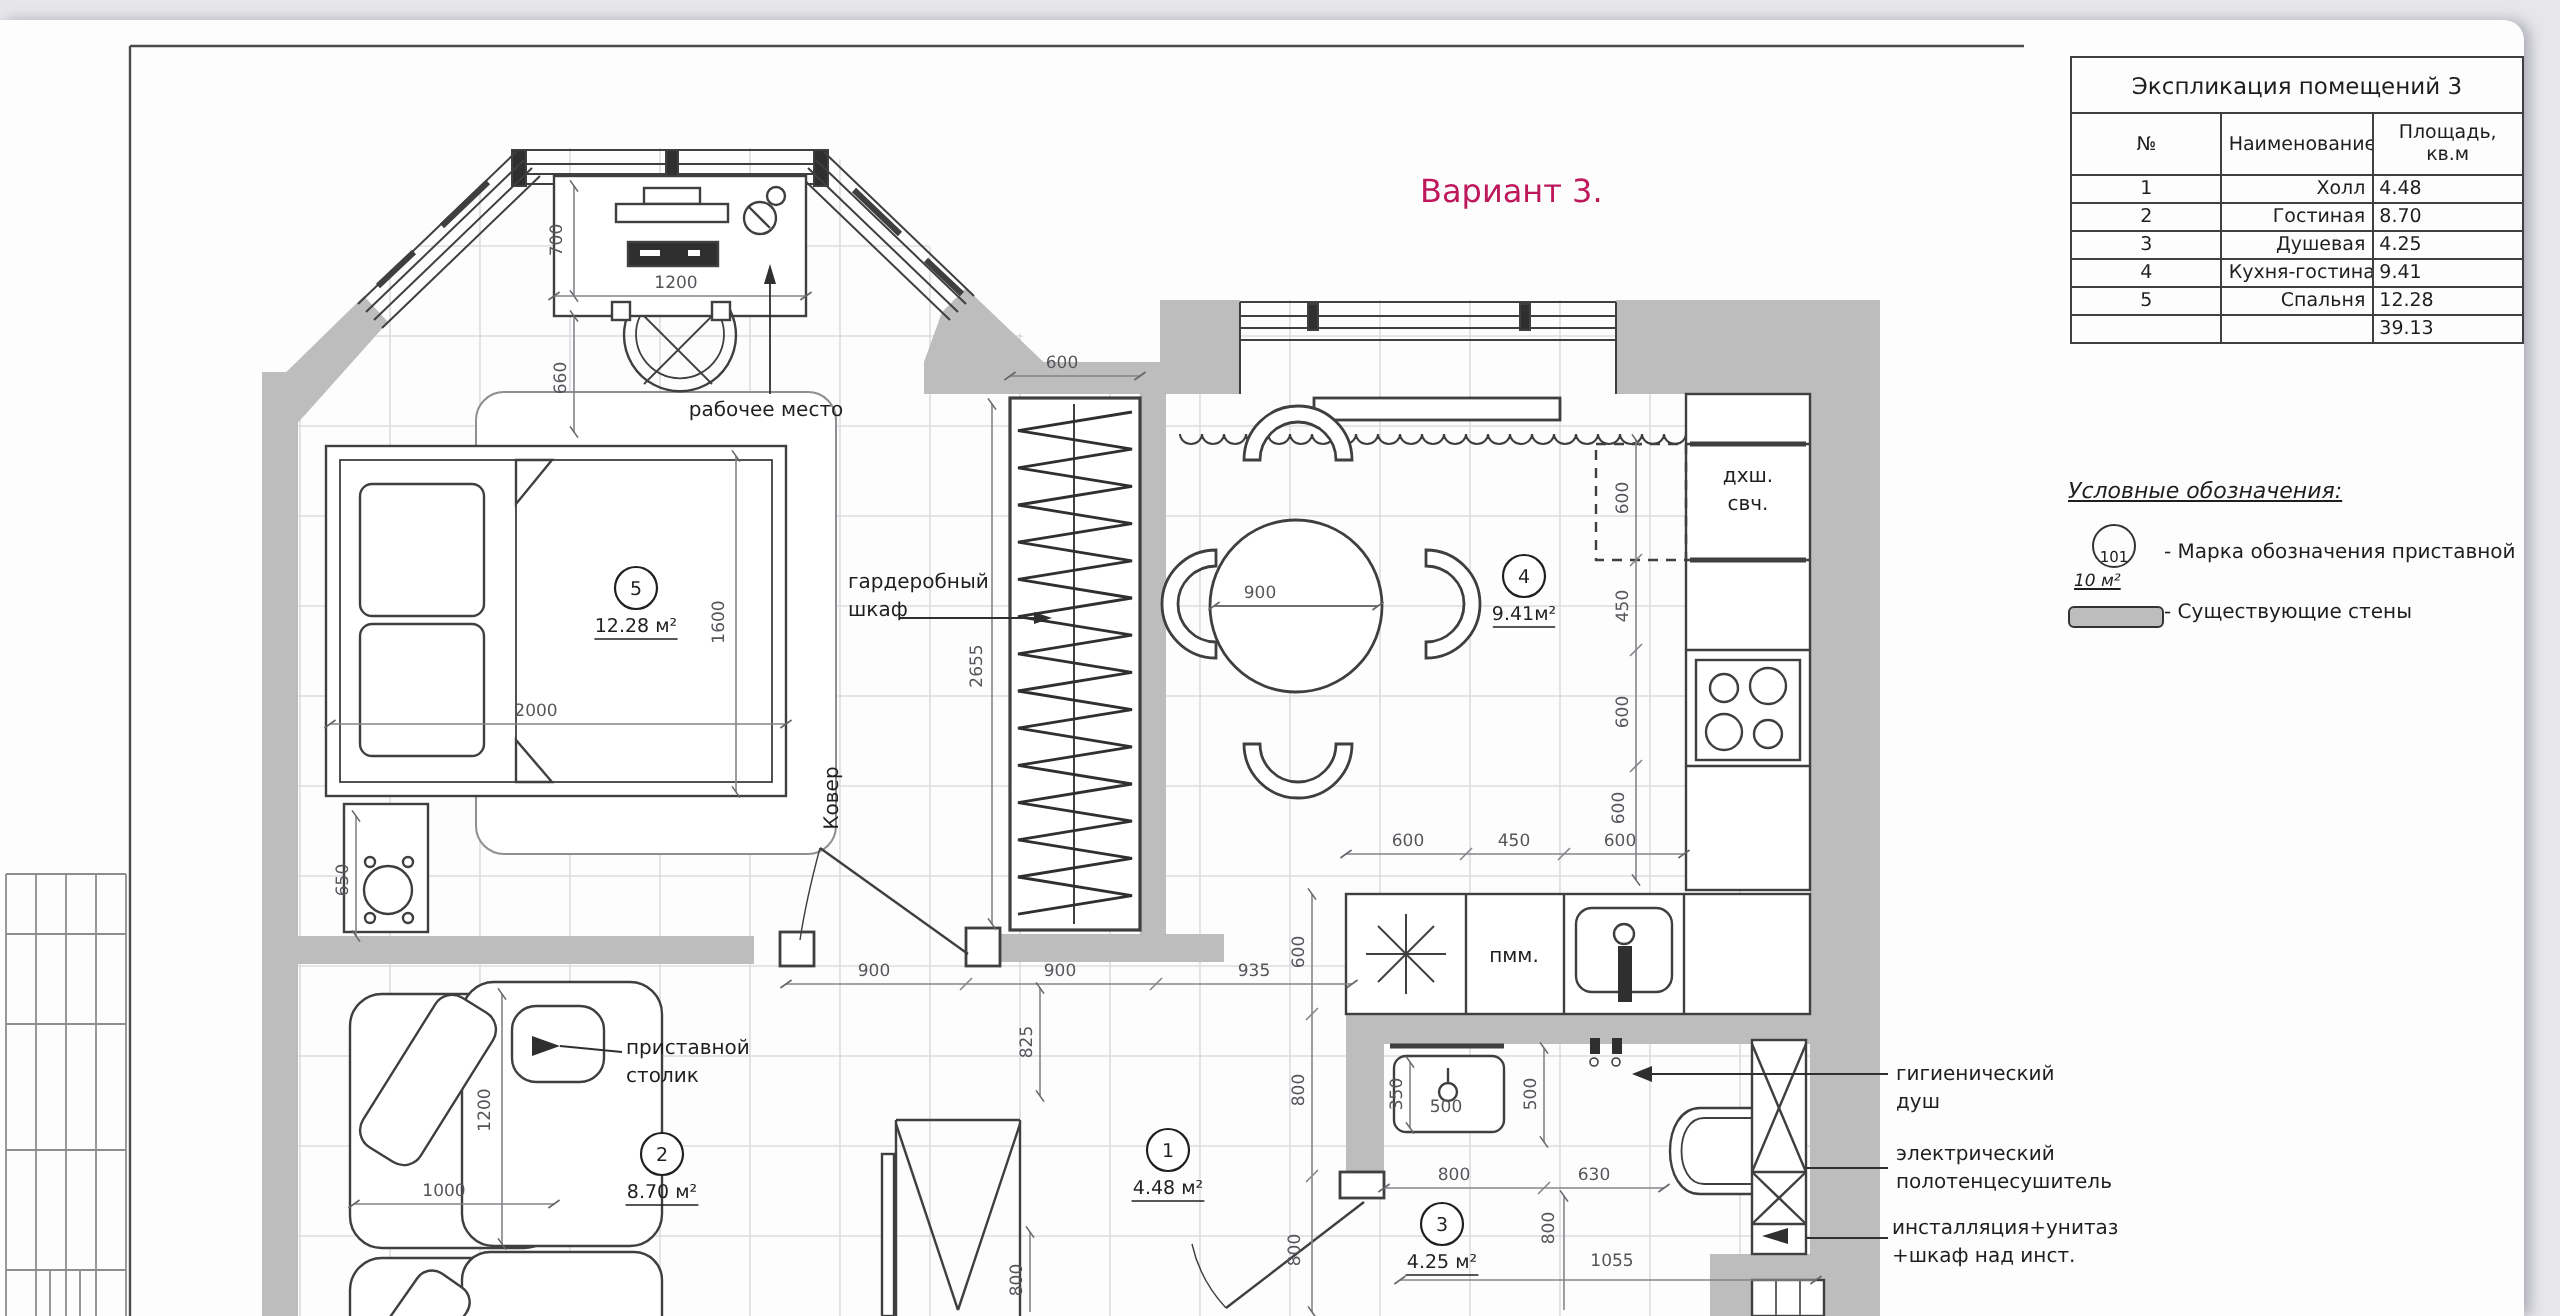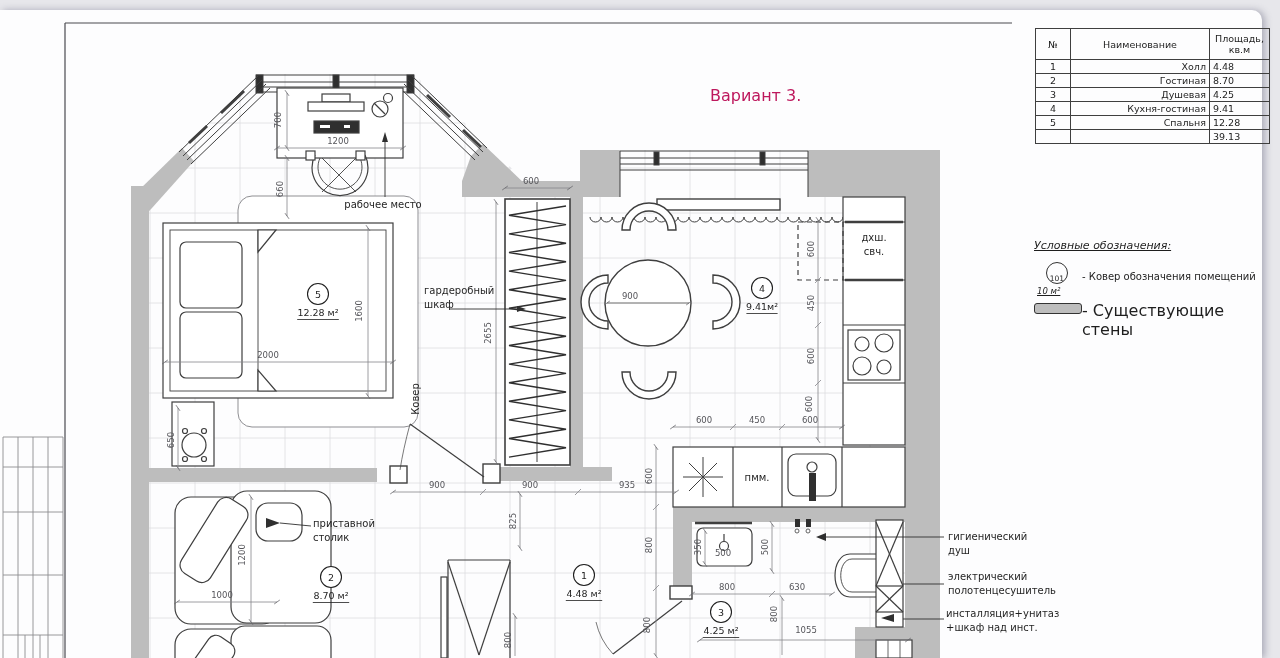--- a/index.html
+++ b/index.html
@@ -29,21 +29,21 @@
   
   .legend-heading{position:absolute;left:1034px;top:239px;font-size:11px;
                   text-decoration:underline;color:#1e1e1e;font-style:italic;}
   .legend-circle{position:absolute;left:1046px;top:262px;width:20px;height:20px;border:1.3px solid #333;
                  border-radius:50%;display:flex;align-items:flex-end;justify-content:center;
                  font-size:7.5px;color:#1e1e1e;}
   .legend-area{position:absolute;left:1037px;top:286px;font-size:8.5px;text-decoration:underline;color:#1e1e1e;font-style:italic;}
   .legend-mark-label{position:absolute;left:1082px;top:271px;font-size:10px;color:#1e1e1e;}
   .legend-wall-swatch{position:absolute;left:1034px;top:303px;width:46px;height:9px;background:#bdbdbd;
                  border:1px solid #333;border-radius:3px;}
-  .legend-wall-label{position:absolute;left:1082px;top:301px;font-size:16px;color:#1e1e1e;}
+  .legend-wall-label{position:absolute;left:1082px;top:301px;font-size:10px;color:#1e1e1e;}
 </style>
 </head>
 <body>
 
 <div class="page">
   <div class="sheet"></div>
 
   <svg class="plan" viewBox="0 0 1280 658">
     <defs>
       <clipPath id="apt">
@@ -411,20 +411,23 @@
         <text x="721" y="634" class="area">4.25 м²</text>
         <line x1="702.8" y1="637.5" x2="739.2" y2="637.5" stroke="#1f1f1f" stroke-width="0.8"></line>
       </g>
   </svg>
 
   <div class="variant-title">Вариант 3.</div>
 
   <table class="spec-table">
     <tbody>
       <tr>
+          <td class="title-cell" colspan="3">Экспликация помещений 3</td>
+        </tr>
+      <tr>
         <td class="hdr col-num">№</td>
         <td class="hdr col-name">Наименование</td>
         <td class="hdr col-area">
           <span>Площадь,</span><br>
           <span>кв.м</span>
         </td>
       </tr>
     </tbody>
     <tbody>
         <tr>
@@ -460,16 +463,16 @@
         <td class="col-area">39.13</td>
       </tr>
     </tbody>
   </table>
 
   <div class="legend-heading">Условные обозначения:</div>
   <div class="legend-circle">
     <span>101</span>
   </div>
   <div class="legend-area">10 м²</div>
-  <div class="legend-mark-label">- Ковер обозначения помещений</div>
+  <div class="legend-mark-label">- Марка обозначения приставной</div>
   <div class="legend-wall-swatch"></div>
   <div class="legend-wall-label">- Существующие стены</div>
 </div>
 
 </body></html>

